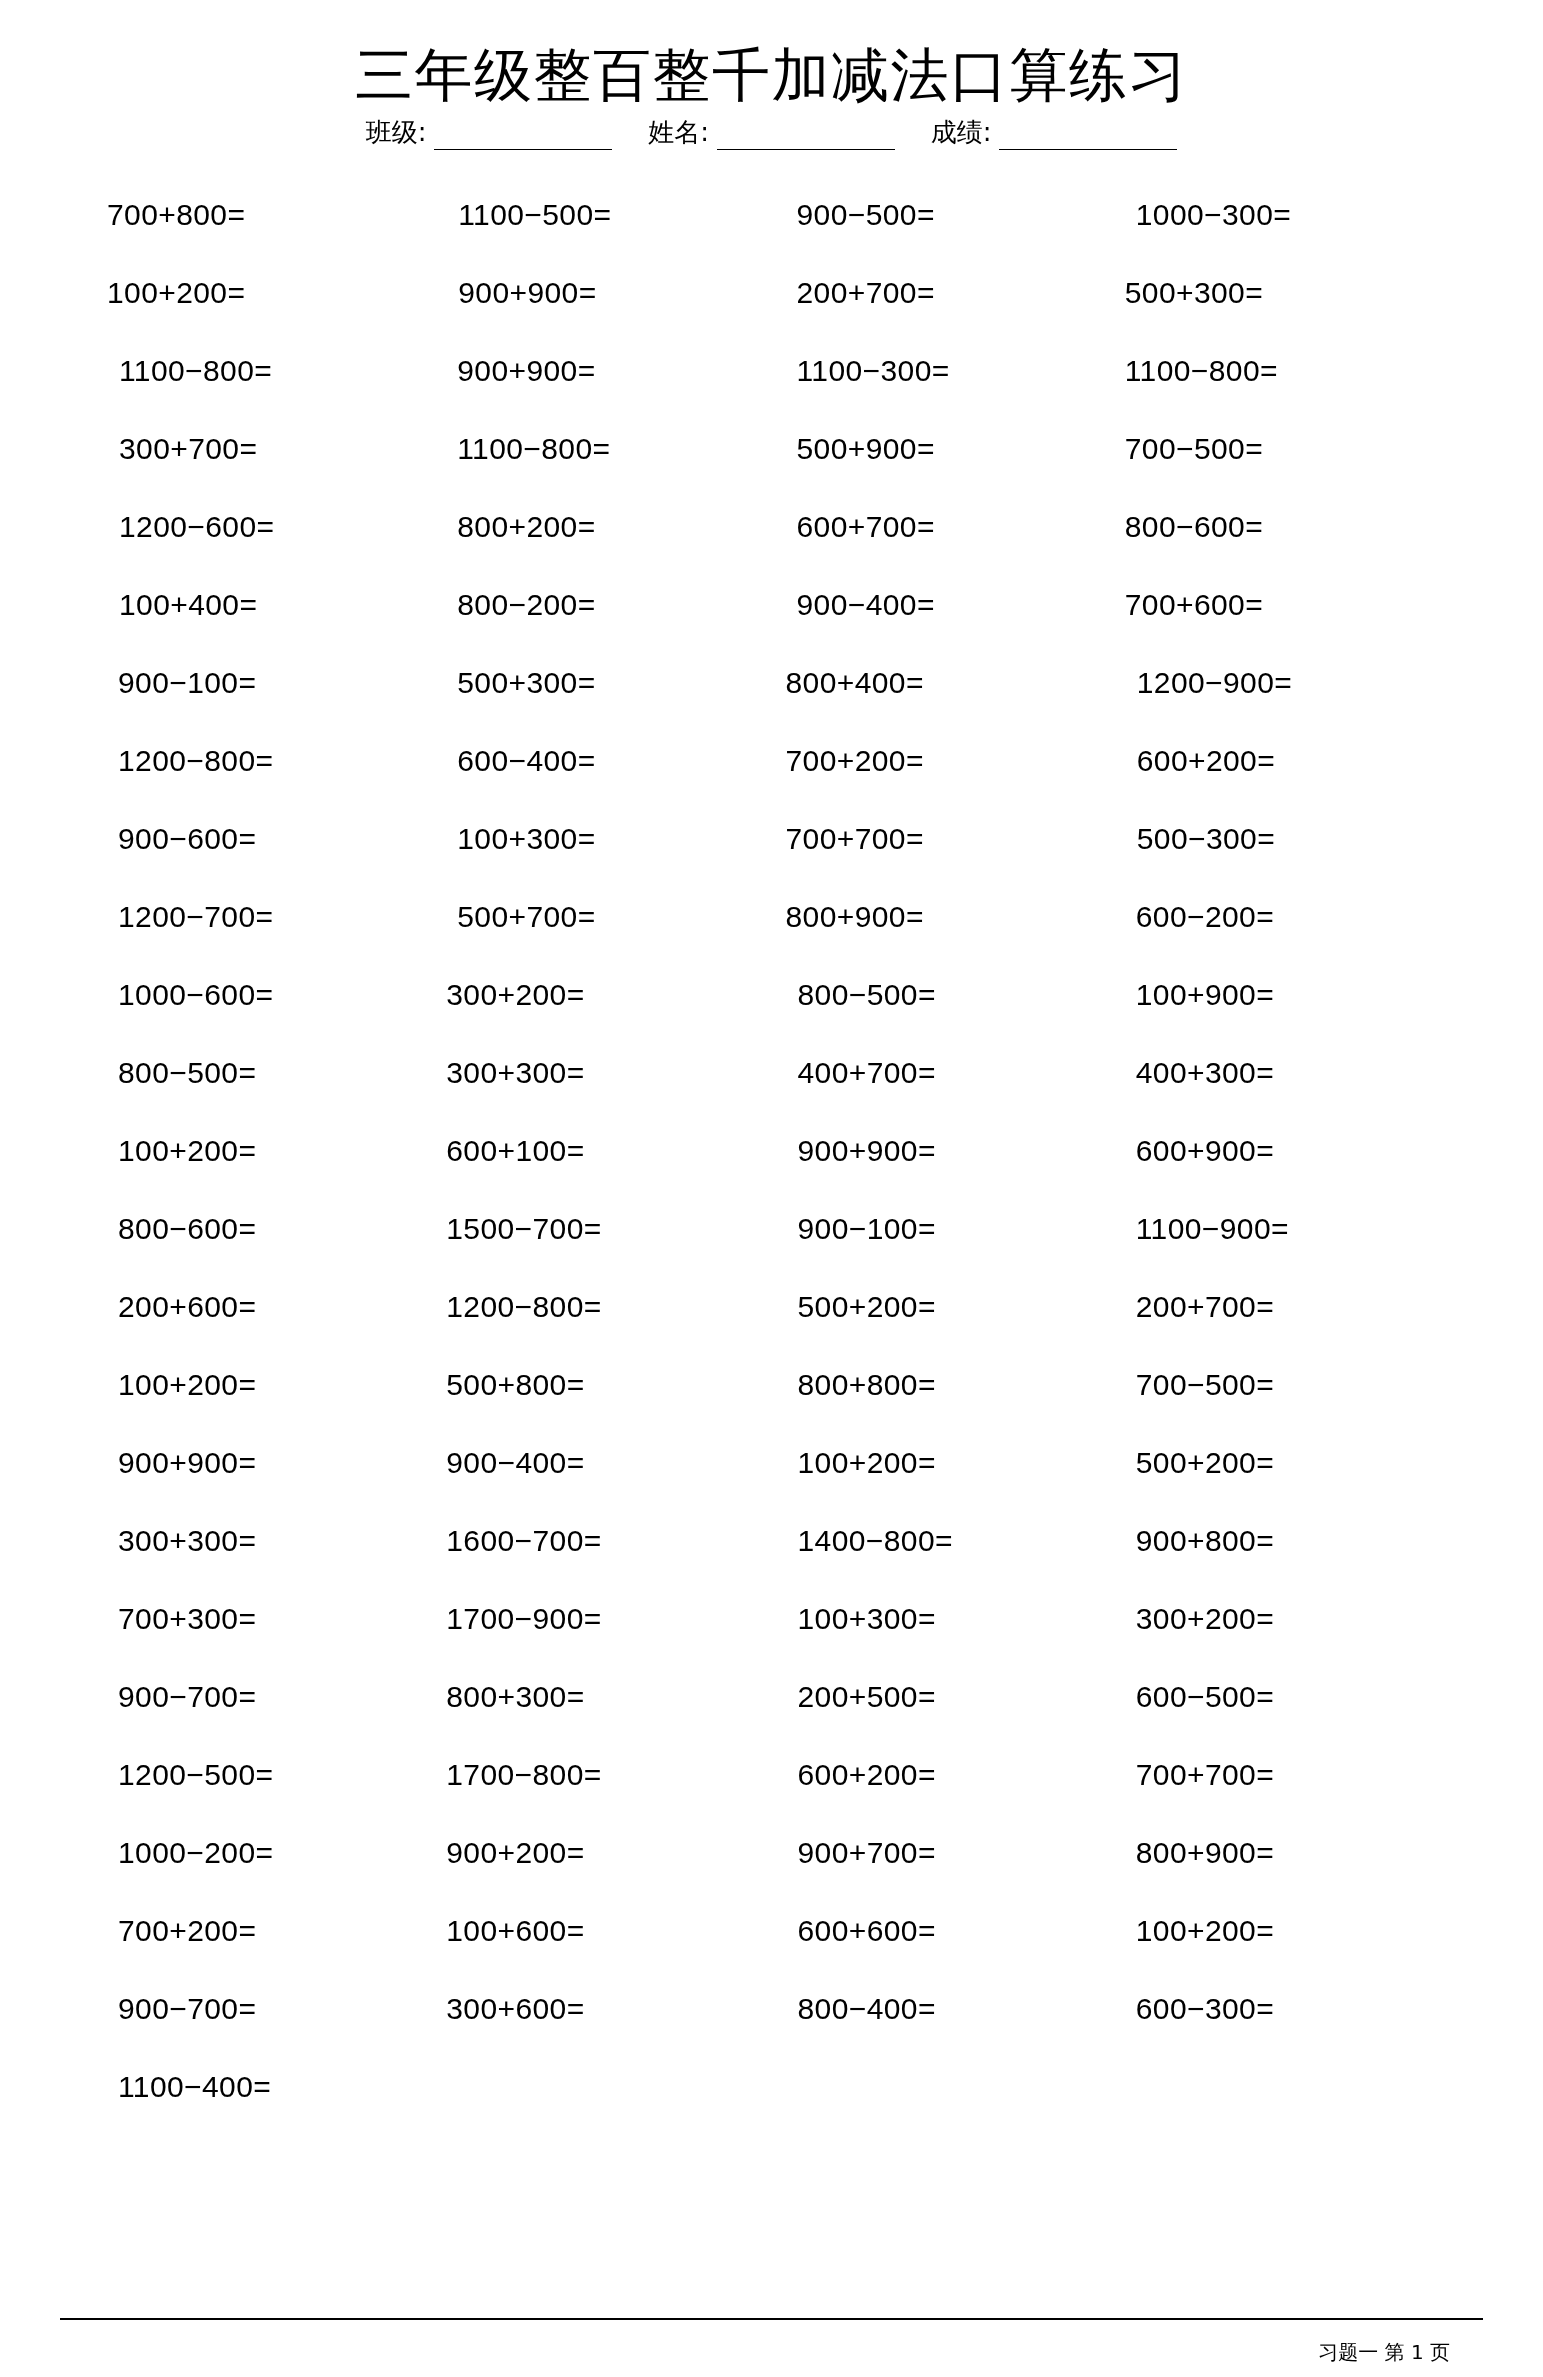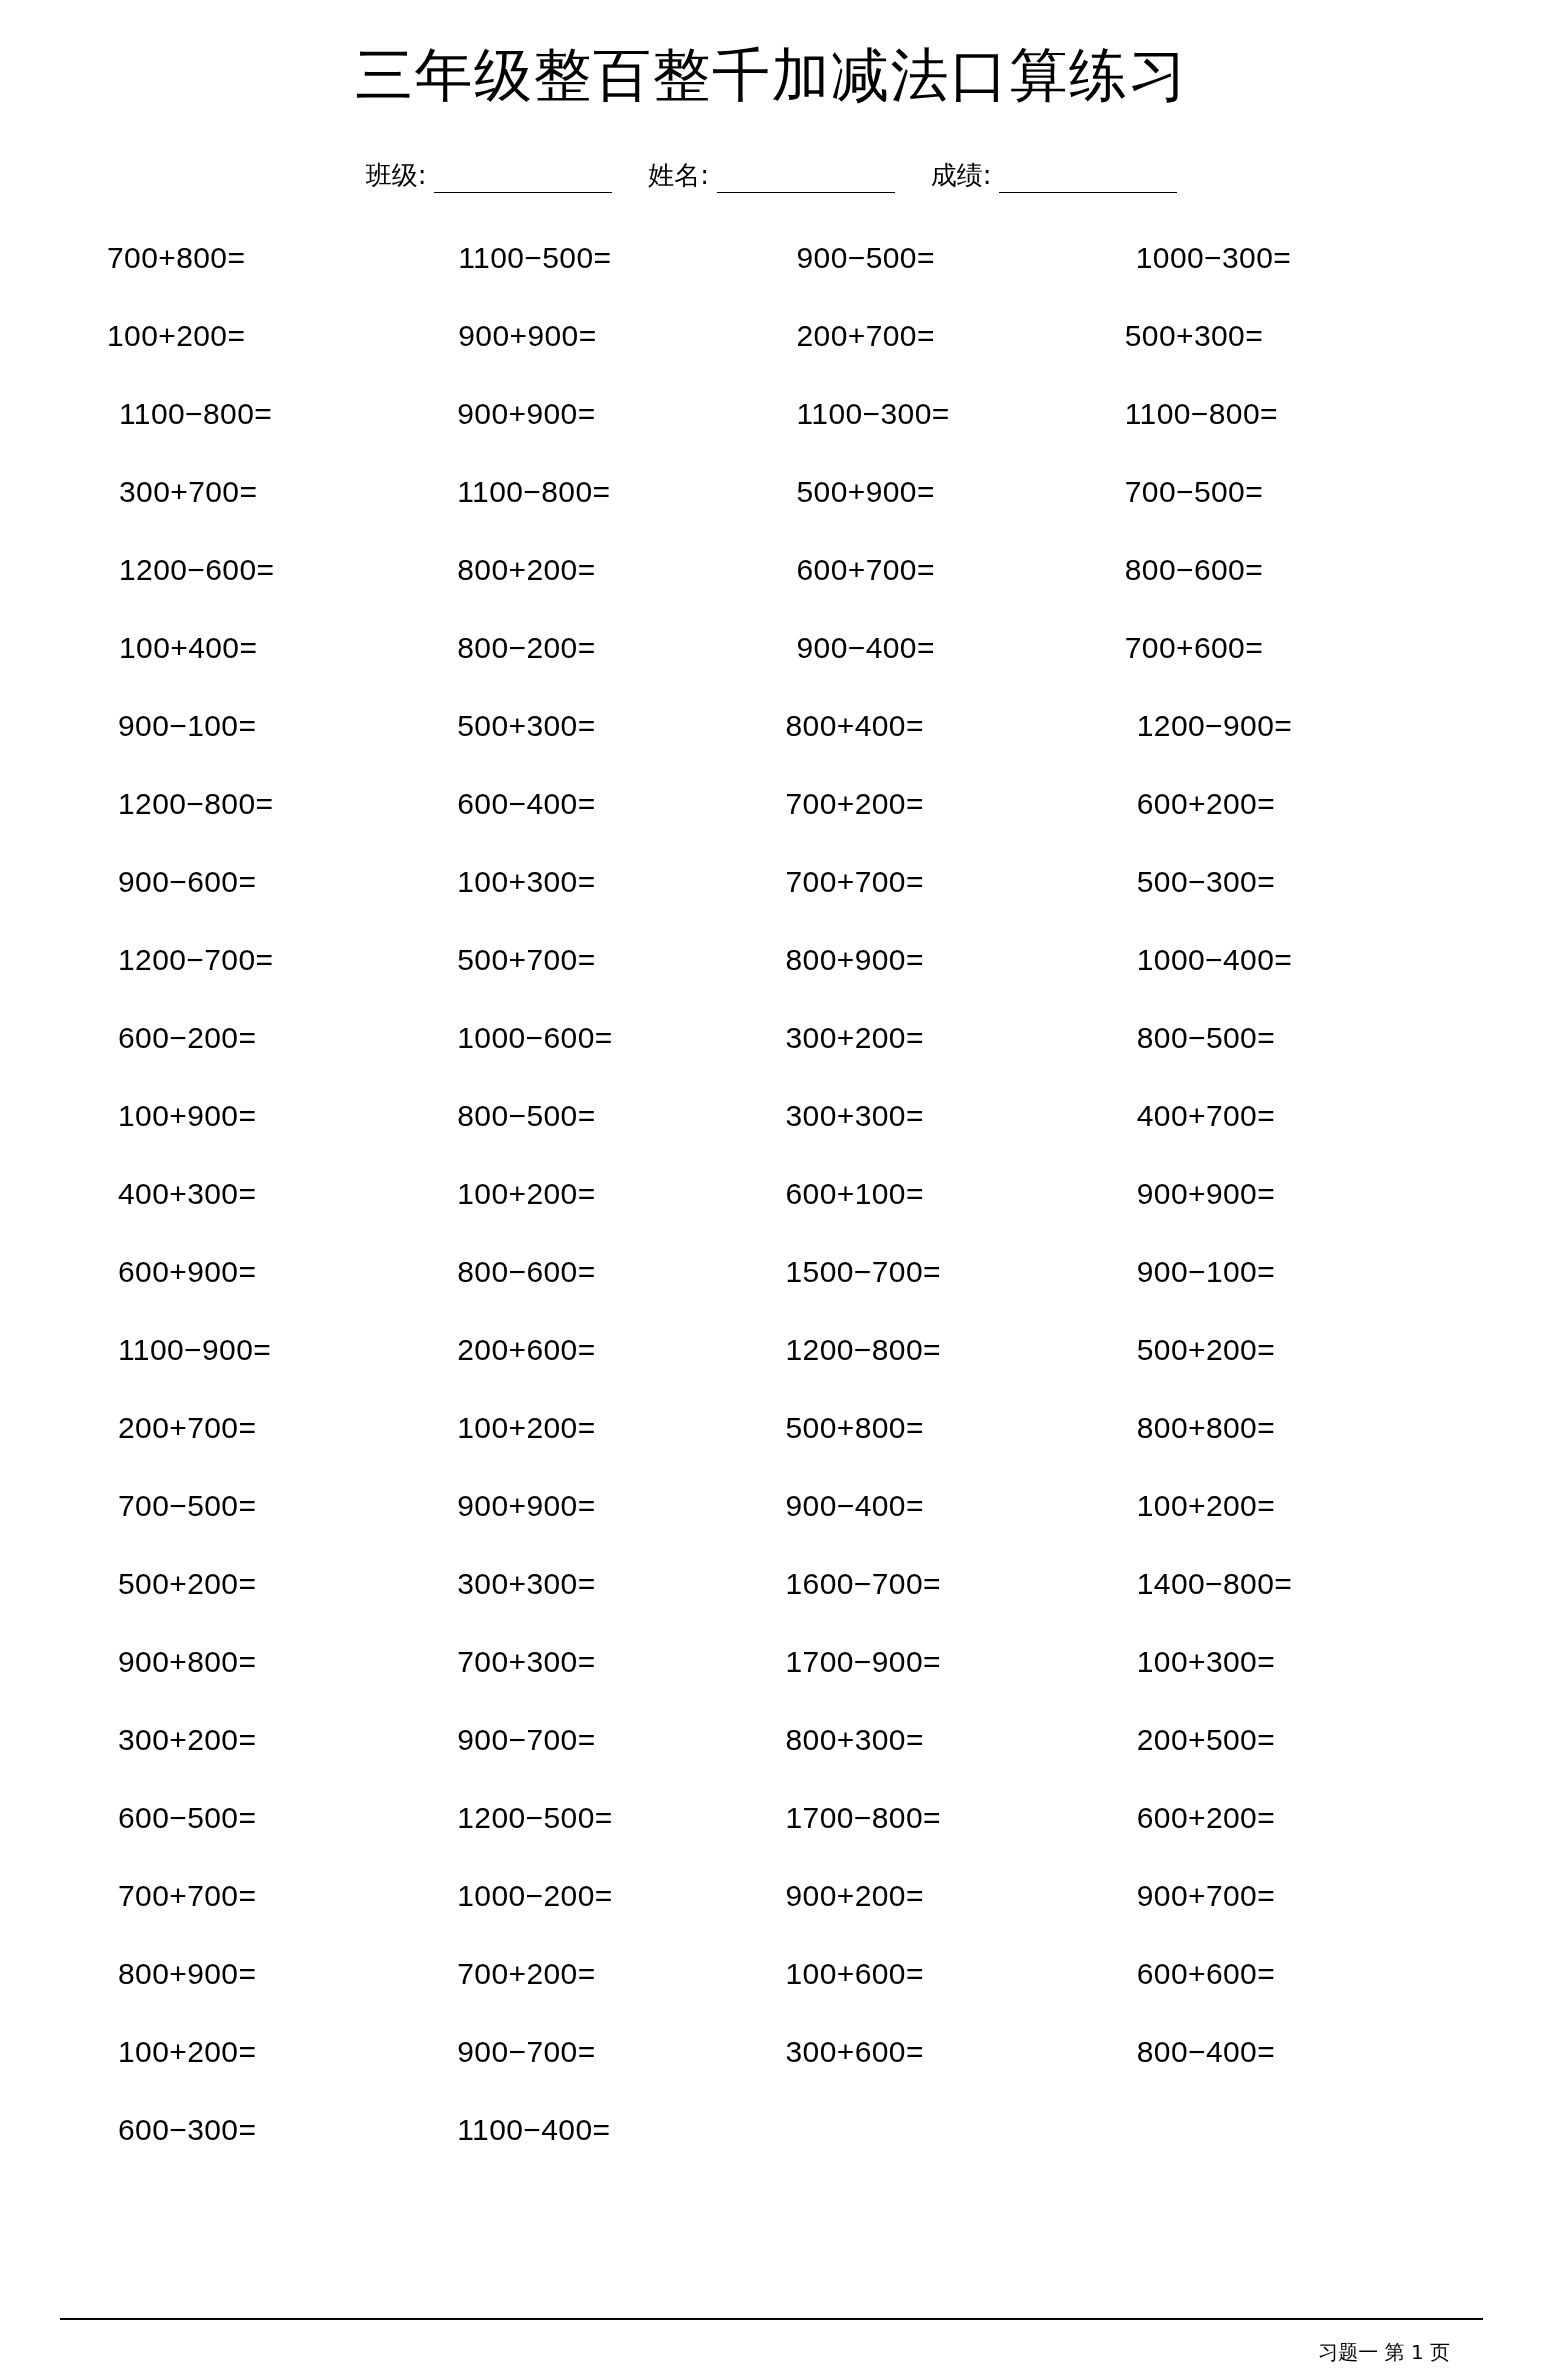--- a/index.html
+++ b/index.html
@@ -29,21 +29,20 @@
     letter-spacing: 1.5px;
     margin-top: 37px;
     margin-bottom: 0;
     font-family: "DejaVu Sans", sans-serif;
   }
   .meta-row {
     display: flex;
     justify-content: center;
     align-items: flex-end;
     gap: 36px;
-    margin-top: 43px;
     font-size: 26px;
     font-family: "DejaVu Sans", sans-serif;
   }
   .meta-item {
     display: flex;
     align-items: flex-end;
     white-space: nowrap;
   }
   .meta-label {
     font-size: 26px;
@@ -144,21 +143,20 @@
       <div class="cell col-3">600−400=</div>
       <div class="cell col-0">700+200=</div>
       <div class="cell col-1">600+200=</div>
       <div class="cell col-2">900−600=</div>
       <div class="cell col-3">100+300=</div>
       <div class="cell col-0">700+700=</div>
       <div class="cell col-1">500−300=</div>
       <div class="cell col-2">1200−700=</div>
       <div class="cell col-3">500+700=</div>
       <div class="cell col-0">800+900=</div>
-      <div class="cell col-1">1000−400=</div>
       <div class="cell col-2">600−200=</div>
       <div class="cell col-3">1000−600=</div>
       <div class="cell col-0">300+200=</div>
       <div class="cell col-1">800−500=</div>
       <div class="cell col-2">100+900=</div>
       <div class="cell col-3">800−500=</div>
       <div class="cell col-0">300+300=</div>
       <div class="cell col-1">400+700=</div>
       <div class="cell col-2">400+300=</div>
       <div class="cell col-3">100+200=</div>

